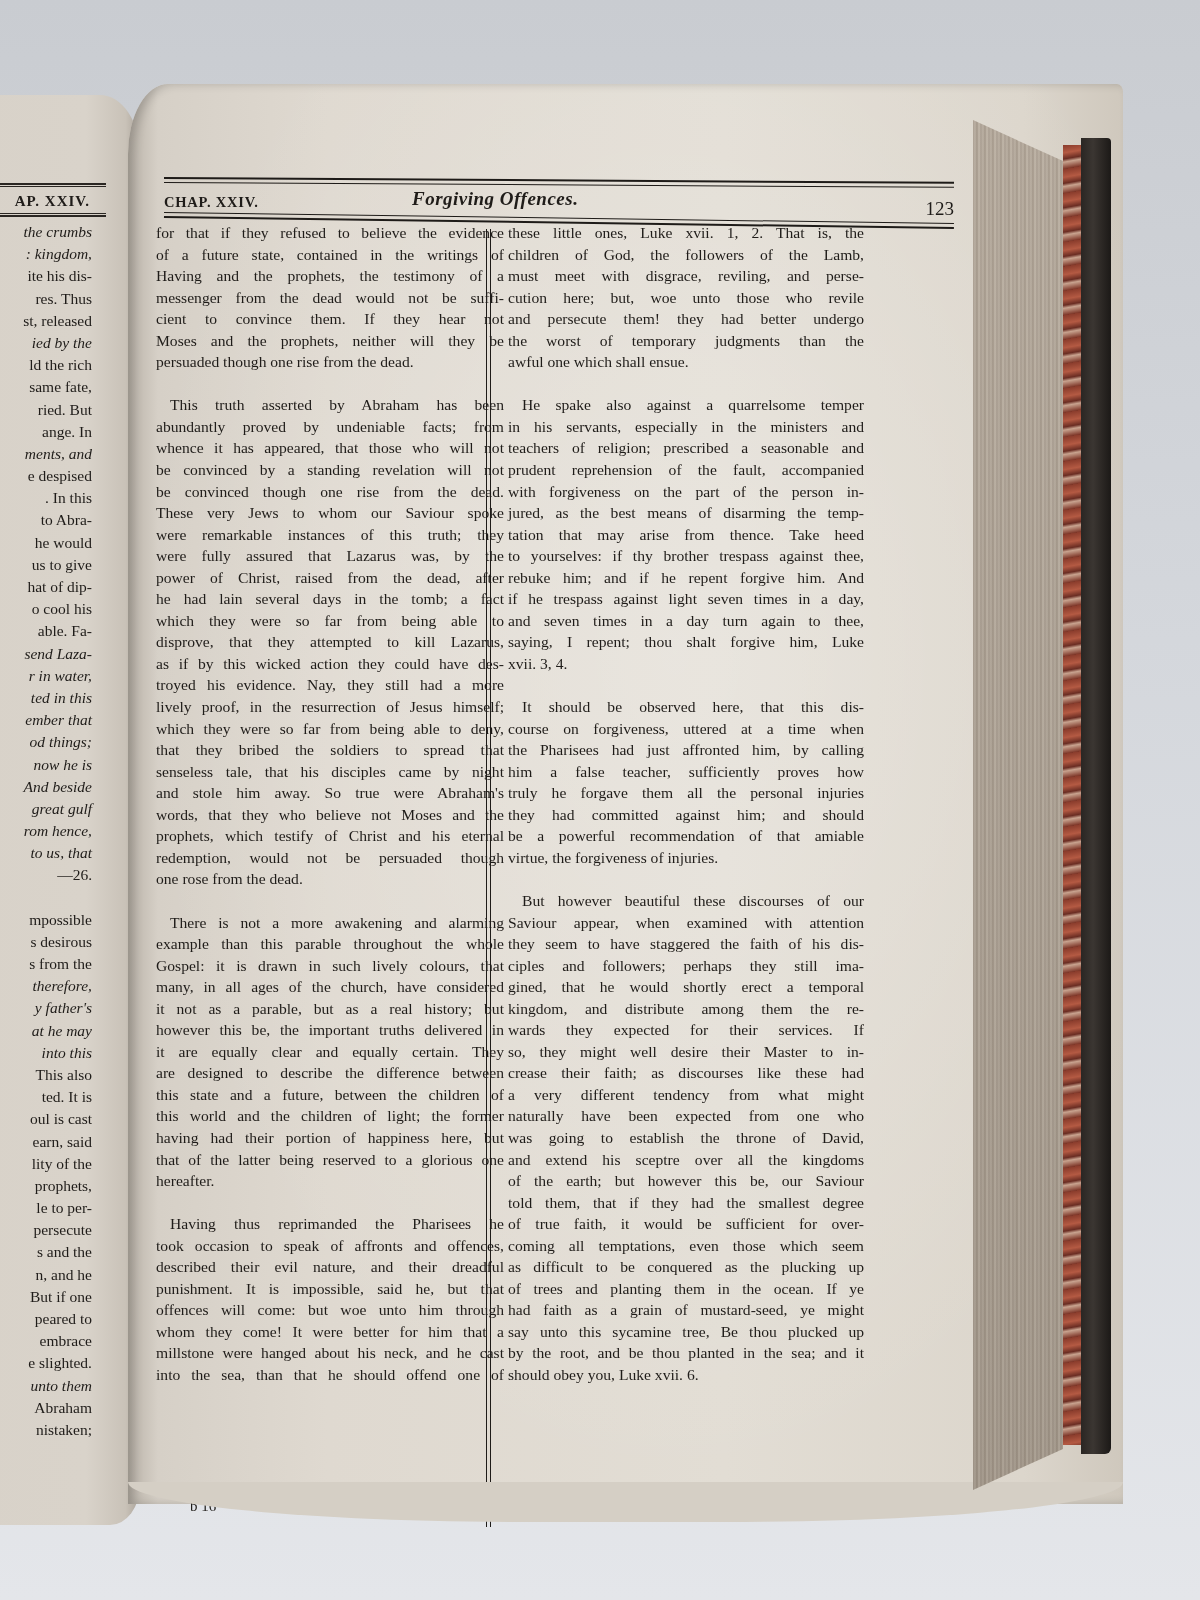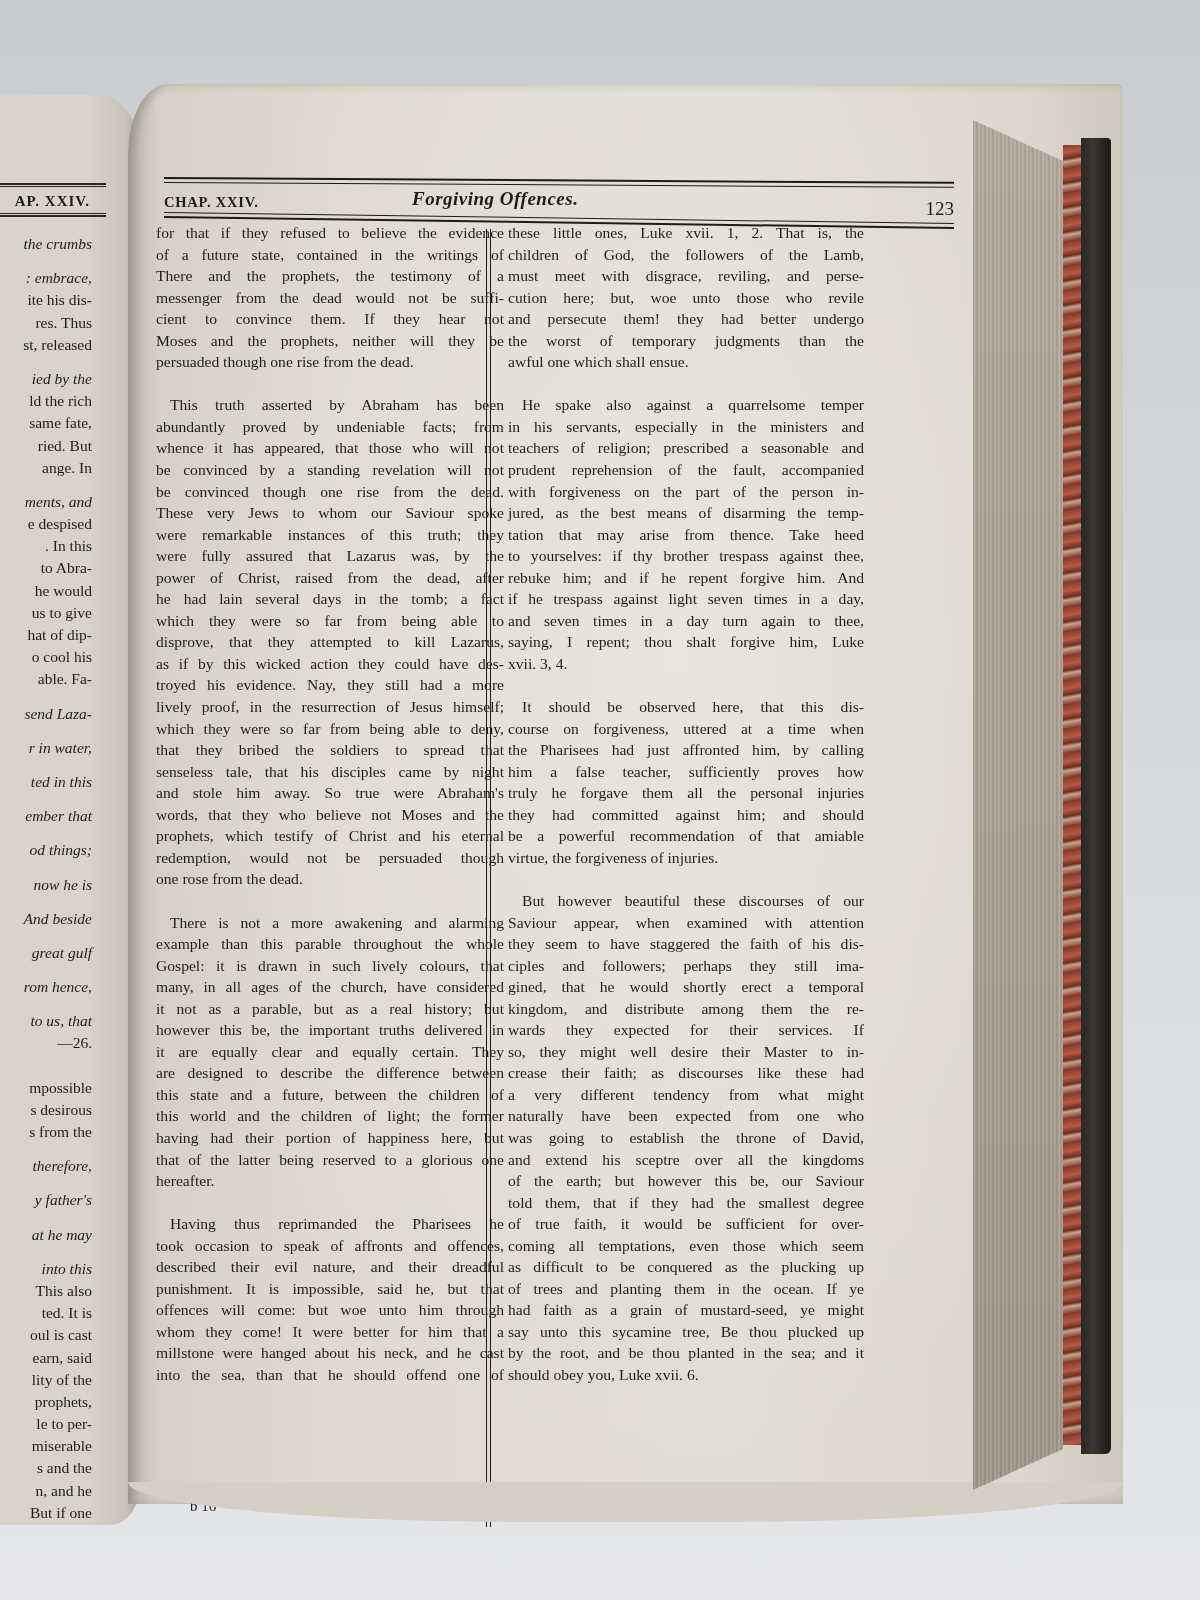--- a/index.html
+++ b/index.html
@@ -31,21 +31,21 @@
   .left-page .chap {
     position: absolute; right: 50px; top: 98px;
     font-size: 15px; font-weight: bold; letter-spacing: 1px;
   }
   .left-page .lines {
     position: absolute; right: 48px; top: 126px;
     text-align: right; font-size: 15.5px; line-height: 22.2px;
     white-space: nowrap;
   }
   .left-page .lines div { height: 22.2px; }
-  .left-page .lines .it { font-style: italic; margin-top: 12px; }
+  .left-page .lines .it { font-style: italic; }
   .left-page .lines .gap { height: 22px; }
 
   
   .main-page {
     position: absolute;
     left: 128px; top: 84px;
     width: 995px; height: 1420px;
     background:
       radial-gradient(ellipse at 55% 40%, rgba(255,255,255,0.25), rgba(0,0,0,0) 70%),
       linear-gradient(90deg, #b9b2a8 0%, #d6d0c7 3%, #dfd9d0 20%, #e2ddd4 60%, #dcd6cc 90%, #cfc8bd 100%);
@@ -133,21 +133,21 @@
 </style>
 </head>
 <body>
 
 <div class="left-page">
   <div class="rule-top"></div>
   <div class="chap">AP. XXIV.</div>
   <div class="rule-bottom"></div>
   <div class="lines" id="left-lines">
       <div class="it">the crumbs</div>
-      <div class="it">: embrace,</div>
+      <div class="it">: kingdom,</div>
       <div>ite his dis-</div>
       <div>res.  Thus</div>
       <div>st, released</div>
       <div class="it">ied by the</div>
       <div>ld the rich</div>
       <div>same fate,</div>
       <div>ried.  But</div>
       <div>ange.  In</div>
       <div class="it">ments, and</div>
       <div>e despised</div>
@@ -177,21 +177,21 @@
       <div class="it">y father's</div>
       <div class="it">at he may</div>
       <div class="it">into this</div>
       <div>This also</div>
       <div>ted.  It is</div>
       <div>oul is cast</div>
       <div>earn, said</div>
       <div>lity of the</div>
       <div>prophets,</div>
       <div>le to per-</div>
-      <div>miserable</div>
+      <div>persecute</div>
       <div>s and the</div>
       <div>n, and he</div>
       <div>But if one</div>
       <div>peared to</div>
       <div>embrace</div>
       <div>e slighted.</div>
       <div class="it">unto them</div>
       <div>Abraham</div>
       <div>nistaken;</div>
     </div>
@@ -202,21 +202,21 @@
   <div class="running-head">
     <span class="chap">CHAP. XXIV.</span>
     <span class="title">Forgiving Offences.</span>
     <span class="folio">123</span>
   </div>
   <div class="header-rule-bottom"></div>
 
   <div class="column col-left" id="col-left">
       <span class="line"><span>for that if they refused to believe the evidence</span></span>
       <span class="line"><span>of a future state, contained in the writings of</span></span>
-      <span class="line"><span>There and the prophets, the testimony of a</span></span>
+      <span class="line"><span>Having and the prophets, the testimony of a</span></span>
       <span class="line"><span>messenger from the dead would not be suffi-</span></span>
       <span class="line"><span>cient to convince them.  If they hear not</span></span>
       <span class="line"><span>Moses and the prophets, neither will they be</span></span>
       <span class="line last"><span>persuaded though one rise from the dead.</span></span>
       <div class="para-gap"></div>
       <span class="line indent"><span>This truth asserted by Abraham has been</span></span>
       <span class="line"><span>abundantly proved by undeniable facts; from</span></span>
       <span class="line"><span>whence it has appeared, that those who will not</span></span>
       <span class="line"><span>be convinced by a standing revelation will not</span></span>
       <span class="line"><span>be convinced though one rise from the dead.</span></span>

